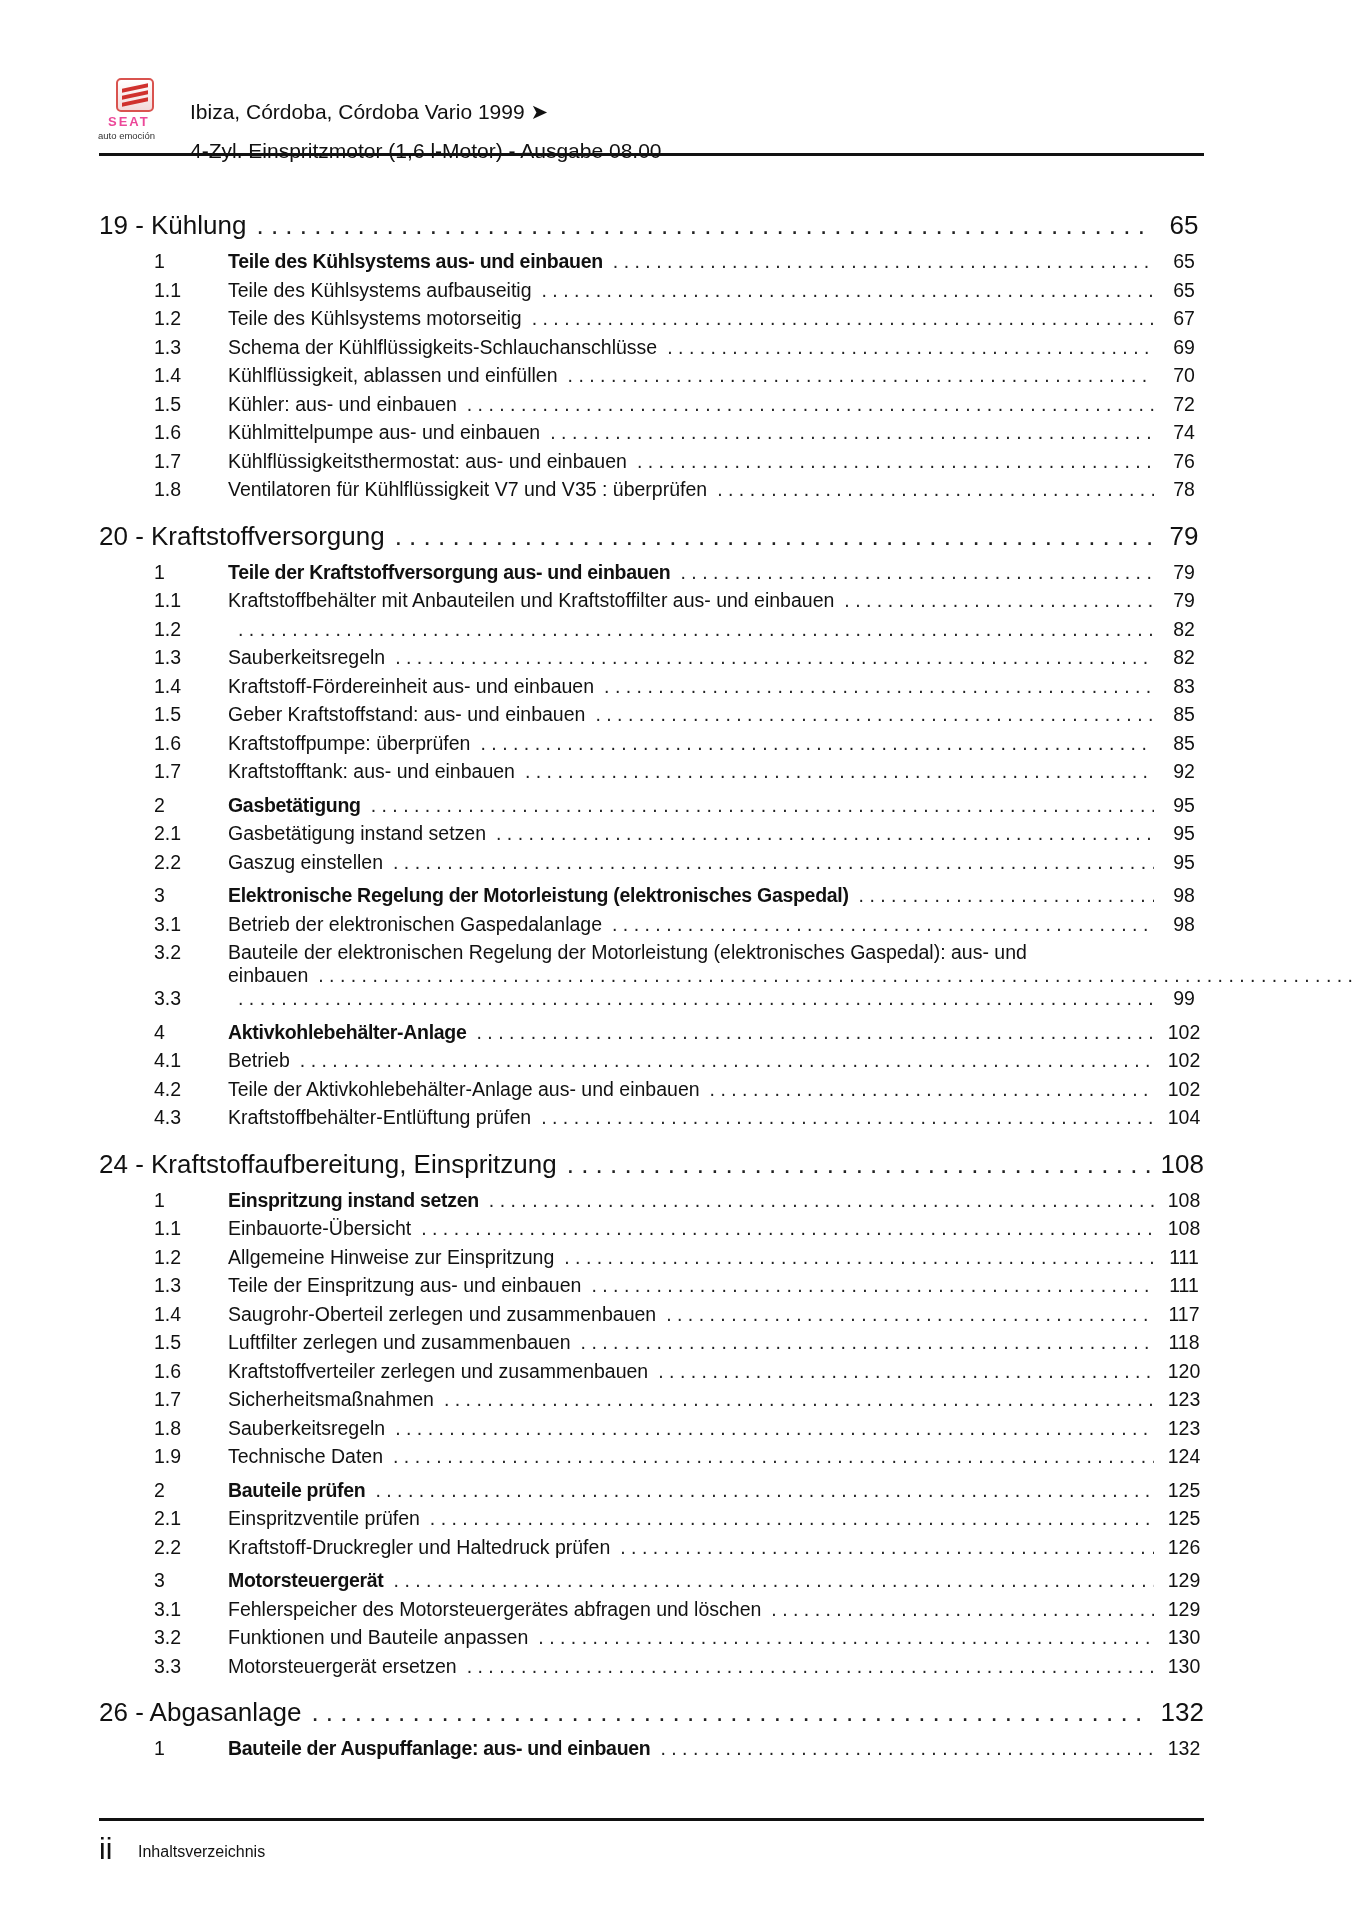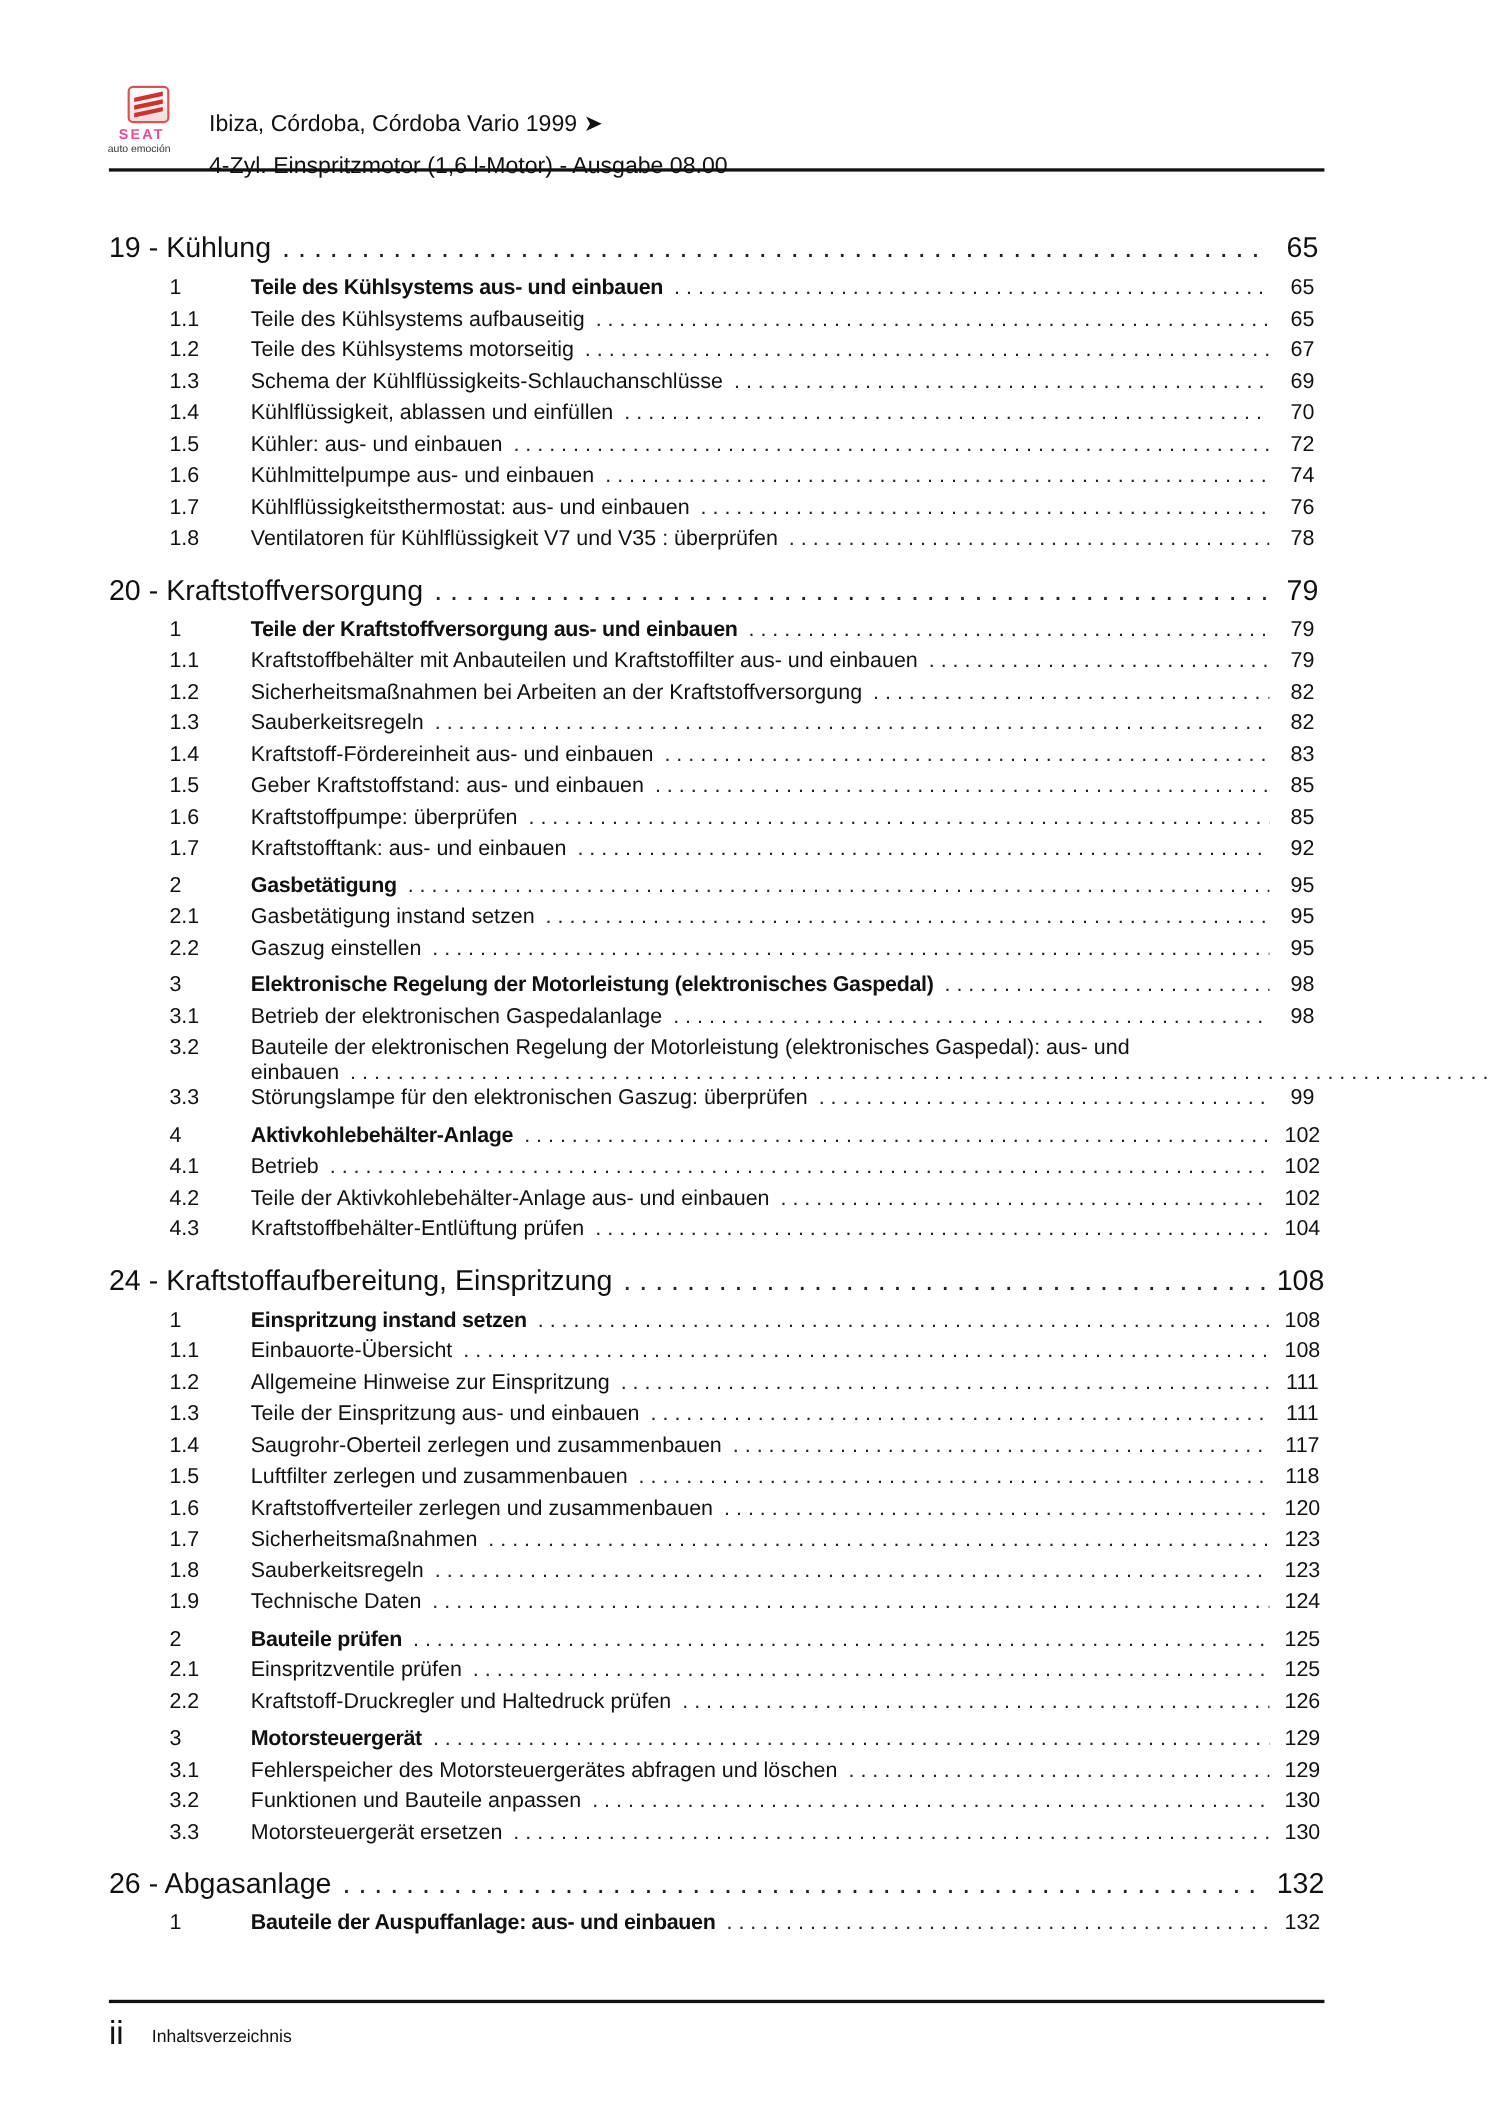--- a/index.html
+++ b/index.html
@@ -121,21 +121,20 @@
       <span class="page">79</span>
     </div>
     <div class="row entry">
       <span class="num">1.1</span>
       <span class="title">Kraftstoffbehälter mit Anbauteilen und Kraftstoffilter aus- und einbauen</span>
       <span class="leader"></span>
       <span class="page">79</span>
     </div>
     <div class="row entry">
       <span class="num">1.2</span>
-      <span class="title">Sicherheitsmaßnahmen bei Arbeiten an der Kraftstoffversorgung</span>
       <span class="leader"></span>
       <span class="page">82</span>
     </div>
     <div class="row entry">
       <span class="num">1.3</span>
       <span class="title">Sauberkeitsregeln</span>
       <span class="leader"></span>
       <span class="page">82</span>
     </div>
     <div class="row entry">
@@ -197,21 +196,20 @@
       <div class="title-block">
         <span class="title">Bauteile der elektronischen Regelung der Motorleistung (elektronisches Gaspedal): aus- und</span>
         <div class="line2">
           <span class="title">einbauen</span>
           <span class="leader"></span>
         </div>
       </div>
     </div>
     <div class="row entry">
       <span class="num">3.3</span>
-      <span class="title">Störungslampe für den elektronischen Gaszug: überprüfen</span>
       <span class="leader"></span>
       <span class="page">99</span>
     </div>
     <div class="row entry group">
       <span class="num">4</span>
       <span class="title">Aktivkohlebehälter-Anlage</span>
       <span class="leader"></span>
       <span class="page">102</span>
     </div>
     <div class="row entry">

